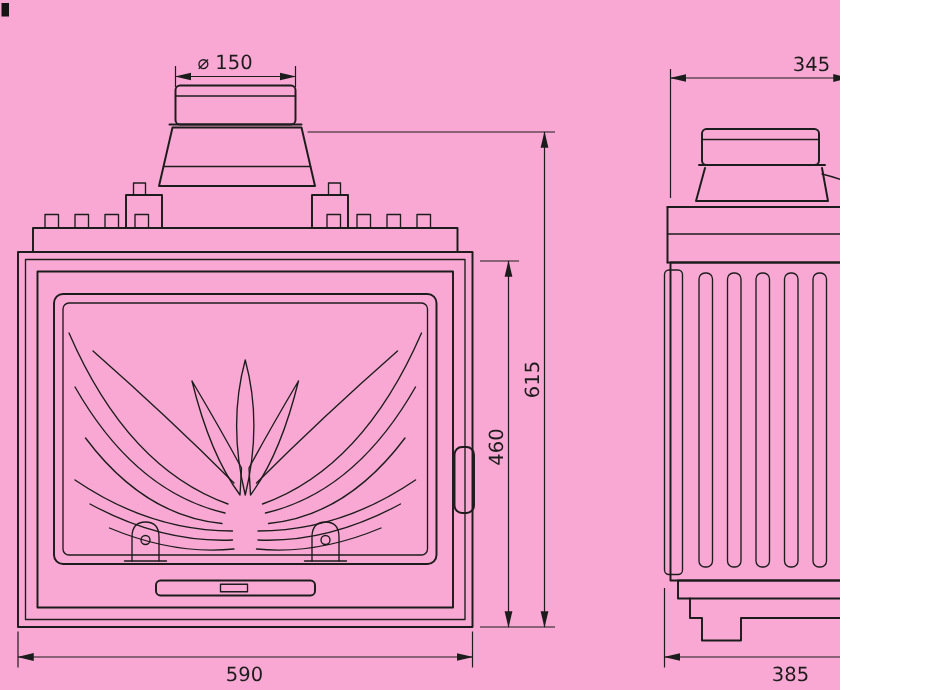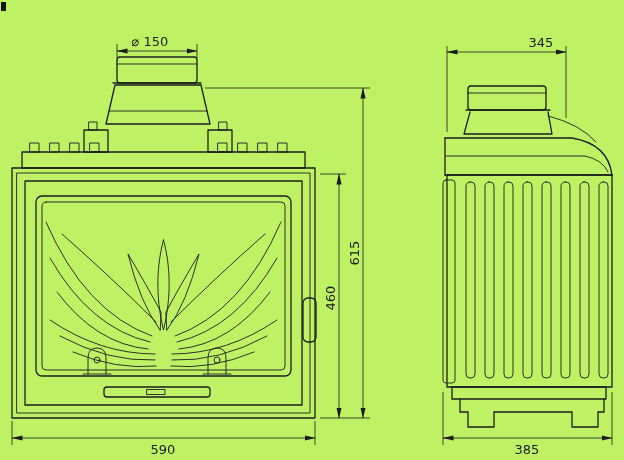--- a/index.html
+++ b/index.html
@@ -1,22 +1,22 @@
 <!DOCTYPE html>
 <html><head>
 <meta charset="utf-8">
 <style>
   html, body { margin: 0; padding: 0; background: #ffffff; }
   body {
     width: 624px; height: 460px;
     font-family: "DejaVu Sans", "Liberation Sans", sans-serif;
   }
   .sheet {
-    position: relative; width: 624px; height: 460px;
-    background: #bef264; overflow: hidden;
+    position: relative; width: 560px; height: 460px;
+    background: #f9a8d4; overflow: hidden;
   }
   svg { display: block; }
   .outline { fill: none; stroke: #1c1c1c; stroke-width: 1.3; stroke-linejoin: round; stroke-linecap: round; }
   .thin    { fill: none; stroke: #1c1c1c; stroke-width: 0.9; stroke-linejoin: round; stroke-linecap: round; }
   .dim     { fill: none; stroke: #1c1c1c; stroke-width: 0.8; }
   .dim-text { fill: #1c1c1c; font-size: 13px; font-family: "DejaVu Sans", "Liberation Sans", sans-serif; }
 </style>
 </head>
 <body>
 

